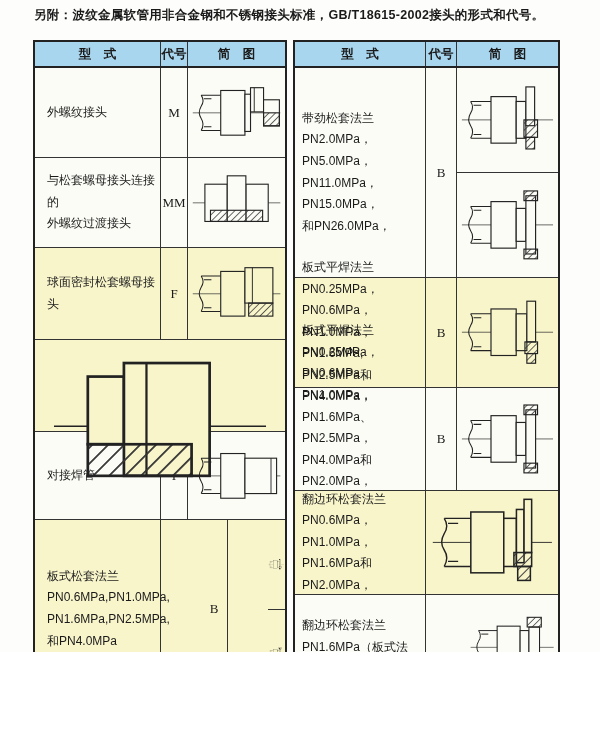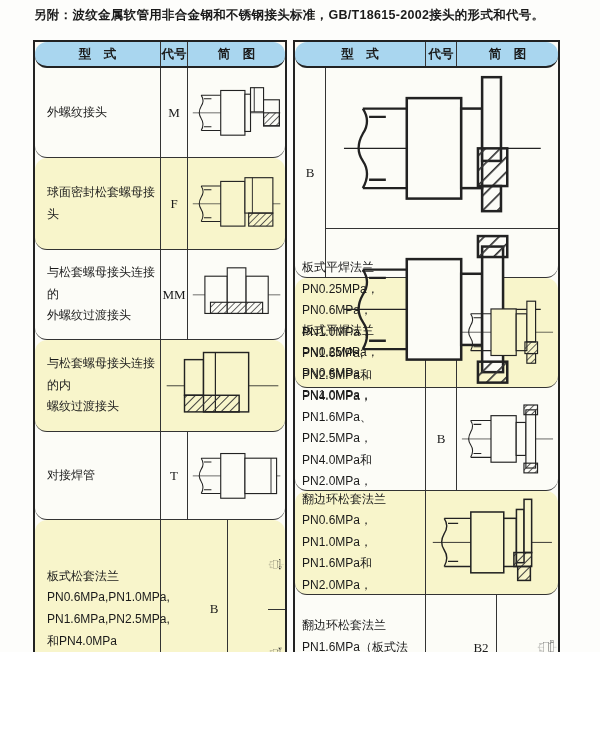--- a/index.html
+++ b/index.html
@@ -11,21 +11,21 @@
   .doc-title{
     position:absolute;left:34px;top:7px;width:540px;
     font-size:12.5px;font-weight:700;letter-spacing:0.3px;
   }
   .tbl{
     position:absolute;top:40px;border:2px solid #222;background:#fcfcf7;
     display:flex;flex-direction:column;box-sizing:border-box;
   }
   .tbl-left{left:33px;width:254px;}
   .tbl-right{left:293px;width:267px;}
-  .row{display:flex;border-bottom:1px solid #333;box-sizing:border-box;flex:0 0 auto;border-radius:12px;}
+  .row{display:flex;border-bottom:1px solid #333;box-sizing:border-box;flex:0 0 auto;}
   .row:last-child{border-bottom:none;gap:40px;}
   .hrow{height:26px;background:#a9d6ef;border-bottom:2px solid #222;}
   .hrow .hc{display:flex;align-items:center;justify-content:center;
     font-size:12.5px;font-weight:700;box-sizing:border-box;}
   .hl{background:#f8f5cb;}
   .c-type{border-right:1px solid #333;padding:4px 5px 4px 7px;box-sizing:border-box;
     display:flex;flex-direction:column;justify-content:center;
     font-size:12px;line-height:1.8;white-space:pre-line;}
   .c-code{border-right:1px solid #333;display:flex;align-items:center;justify-content:center;
     font-family:"Liberation Serif","DejaVu Serif",serif;font-size:13px;box-sizing:border-box;}
@@ -83,57 +83,55 @@
               <rect x="59" y="16" width="6" height="40" fill="#fcfcf7" stroke="#222" stroke-width="1.2"></rect>
               <rect x="65" y="9" width="14" height="26" fill="#fcfcf7" stroke="#222" stroke-width="1.2"></rect>
               <line x1="69" y1="9" x2="69" y2="35" stroke="#222" stroke-width="1"></line>
               <rect x="79" y="22" width="17" height="28" fill="#fcfcf7" stroke="#222" stroke-width="1.2"></rect>
               <rect x="79" y="36" width="17" height="14" fill="url(#hatch)" stroke="#222" stroke-width="1.2"></rect>
             </svg>
           </div>
       </div>
     </div>
 
-    <div class="row lh2 hl">
-      <div class="c-type">球面密封松套螺母接头</div>
-      <div class="c-code">F</div>
-      <div class="c-diag">
-        <div class="diag">
-            <svg viewBox="0 0 100 72" preserveAspectRatio="xMidYMid meet">
-              <line x1="3" y1="36" x2="97" y2="36" stroke="#222" stroke-width="0.7"></line>
-              <path d="M12,17 L33,17 M12,55 L33,55 M12,17 q4,6 0,12 q-4,7 0,13 q4,6 0,13 M15,21 h8 M15,51 h8" fill="none" stroke="#222" stroke-width="1.1"></path>
-              <rect x="33" y="12" width="26" height="48" fill="#f8f5cb" stroke="#222" stroke-width="1.2"></rect>
-              <rect x="59" y="8" width="30" height="38" fill="#f8f5cb" stroke="#222" stroke-width="1.2"></rect>
-              <line x1="67" y1="8" x2="67" y2="46" stroke="#222" stroke-width="1"></line>
-              <rect x="63" y="46" width="26" height="14" fill="url(#hatch)" stroke="#222" stroke-width="1.2"></rect>
-            </svg>
-          </div>
-      </div>
-    </div>
-
     <div class="row lh3">
       <div class="c-type">与松套螺母接头连接的
 外螺纹过渡接头</div>
       <div class="c-code">MM</div>
       <div class="c-diag">
         <div class="diag">
             <svg viewBox="0 0 100 72" preserveAspectRatio="xMidYMid meet">
               <line x1="3" y1="36" x2="97" y2="36" stroke="#222" stroke-width="0.7"></line>
               <rect x="16" y="16" width="24" height="40" fill="#fcfcf7" stroke="#222" stroke-width="1.2"></rect>
               <rect x="60" y="16" width="24" height="40" fill="#fcfcf7" stroke="#222" stroke-width="1.2"></rect>
               <rect x="40" y="7" width="20" height="49" fill="#fcfcf7" stroke="#222" stroke-width="1.2"></rect>
               <rect x="22" y="44" width="56" height="12" fill="url(#hatch)" stroke="#222" stroke-width="1.2"></rect>
             </svg>
           </div>
       </div>
     </div>
 
+    <div class="row lh2 hl">
+      <div class="c-type">球面密封松套螺母接头</div>
+      <div class="c-code">F</div>
+      <div class="c-diag">
+        <div class="diag">
+            <svg viewBox="0 0 100 72" preserveAspectRatio="xMidYMid meet">
+              <line x1="3" y1="36" x2="97" y2="36" stroke="#222" stroke-width="0.7"></line>
+              <path d="M12,17 L33,17 M12,55 L33,55 M12,17 q4,6 0,12 q-4,7 0,13 q4,6 0,13 M15,21 h8 M15,51 h8" fill="none" stroke="#222" stroke-width="1.1"></path>
+              <rect x="33" y="12" width="26" height="48" fill="#f8f5cb" stroke="#222" stroke-width="1.2"></rect>
+              <rect x="59" y="8" width="30" height="38" fill="#f8f5cb" stroke="#222" stroke-width="1.2"></rect>
+              <line x1="67" y1="8" x2="67" y2="46" stroke="#222" stroke-width="1"></line>
+              <rect x="63" y="46" width="26" height="14" fill="url(#hatch)" stroke="#222" stroke-width="1.2"></rect>
+            </svg>
+          </div>
+      </div>
+    </div>
+
     <div class="row lh4 hl">
-      <div class="c-type">与松套螺母接头连接的内
-螺纹过渡接头</div>
       <div class="c-diag">
         <div class="diag">
             <svg viewBox="0 0 100 72" preserveAspectRatio="xMidYMid meet">
               <line x1="3" y1="36" x2="97" y2="36" stroke="#222" stroke-width="0.7"></line>
               <rect x="18" y="14" width="16" height="30" fill="#f8f5cb" stroke="#222" stroke-width="1.2"></rect>
               <rect x="34" y="8" width="38" height="50" fill="#f8f5cb" stroke="#222" stroke-width="1.2"></rect>
               <line x1="44" y1="8" x2="44" y2="58" stroke="#222" stroke-width="1"></line>
               <rect x="18" y="44" width="46" height="14" fill="url(#hatch)" stroke="#222" stroke-width="1.2"></rect>
             </svg>
           </div>
@@ -190,20 +188,24 @@
   </div>
 
   <div class="tbl tbl-right">
     <div class="row hrow">
       <div class="hc hc-type">型　式</div>
       <div class="hc hc-code">代号</div>
       <div class="hc hc-diag">简　图</div>
     </div>
 
     <div class="row rh1">
+      <div class="c-type">带劲松套法兰
+PN2.0MPa，PN5.0MPa，
+PN11.0MPa，PN15.0MPa，
+和PN26.0MPa，</div>
       <div class="c-code">B</div>
       <div class="c-diag">
         <div class="diag">
             <svg viewBox="0 0 100 72" preserveAspectRatio="xMidYMid meet">
               <line x1="3" y1="36" x2="97" y2="36" stroke="#222" stroke-width="0.7"></line>
               <path d="M12,17 L33,17 M12,55 L33,55 M12,17 q4,6 0,12 q-4,7 0,13 q4,6 0,13 M15,21 h8 M15,51 h8" fill="none" stroke="#222" stroke-width="1.1"></path>
               <rect x="33" y="12" width="26" height="48" fill="#fcfcf7" stroke="#222" stroke-width="1.2"></rect>
               <rect x="59" y="17" width="10" height="38" fill="#fcfcf7" stroke="#222" stroke-width="1.2"></rect>
               <rect x="69" y="2" width="9" height="40" fill="#fcfcf7" stroke="#222" stroke-width="1.2"></rect>
               <rect x="67" y="36" width="14" height="18" fill="url(#hatch)" stroke="#222" stroke-width="1.2"></rect>
@@ -284,21 +286,20 @@
               <rect x="67" y="44" width="14" height="11" fill="url(#hatch)" stroke="#222" stroke-width="1.2"></rect>
               <rect x="70" y="55" width="10" height="11" fill="url(#hatch)" stroke="#222" stroke-width="1.2"></rect>
             </svg>
           </div>
       </div>
     </div>
 
     <div class="row rh5">
       <div class="c-type">翻边环松套法兰
 PN1.6MPa（板式法兰）</div>
-      <div class="c-code">B2</div>
       <div class="c-diag">
         <div class="diag">
             <svg viewBox="0 0 100 72" preserveAspectRatio="xMidYMid meet">
               <line x1="3" y1="36" x2="97" y2="36" stroke="#222" stroke-width="0.7"></line>
               <path d="M12,17 L33,17 M12,55 L33,55 M12,17 q4,6 0,12 q-4,7 0,13 q4,6 0,13 M15,21 h8 M15,51 h8" fill="none" stroke="#222" stroke-width="1.1"></path>
               <rect x="33" y="12" width="26" height="48" fill="#fcfcf7" stroke="#222" stroke-width="1.2"></rect>
               <rect x="59" y="17" width="10" height="38" fill="#fcfcf7" stroke="#222" stroke-width="1.2"></rect>
               <rect x="69" y="13" width="12" height="46" fill="#fcfcf7" stroke="#222" stroke-width="1.2"></rect>
               <rect x="67" y="2" width="16" height="11" fill="url(#hatch)" stroke="#222" stroke-width="1.2"></rect>
               <rect x="67" y="59" width="16" height="11" fill="url(#hatch)" stroke="#222" stroke-width="1.2"></rect>

